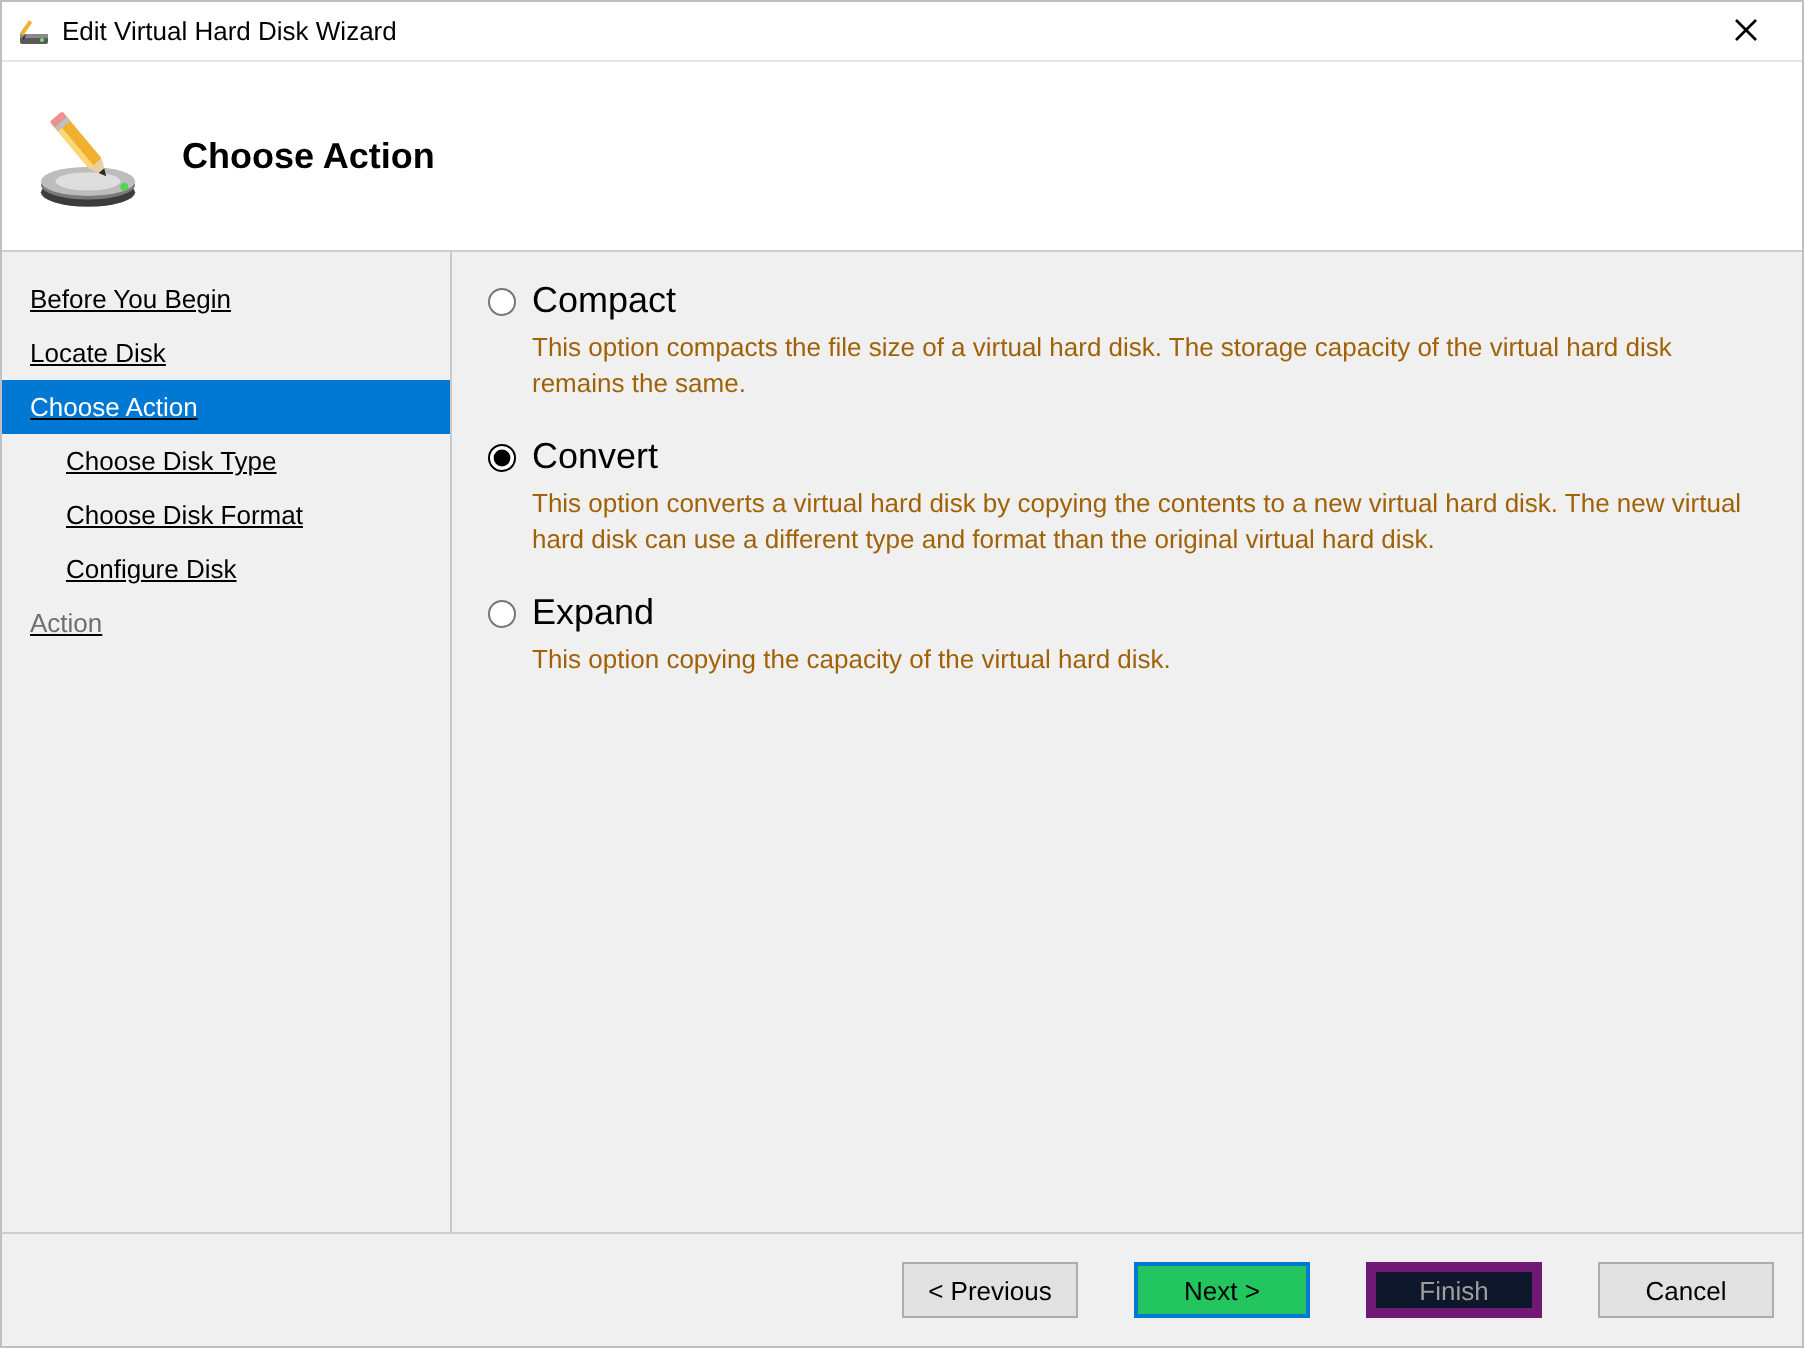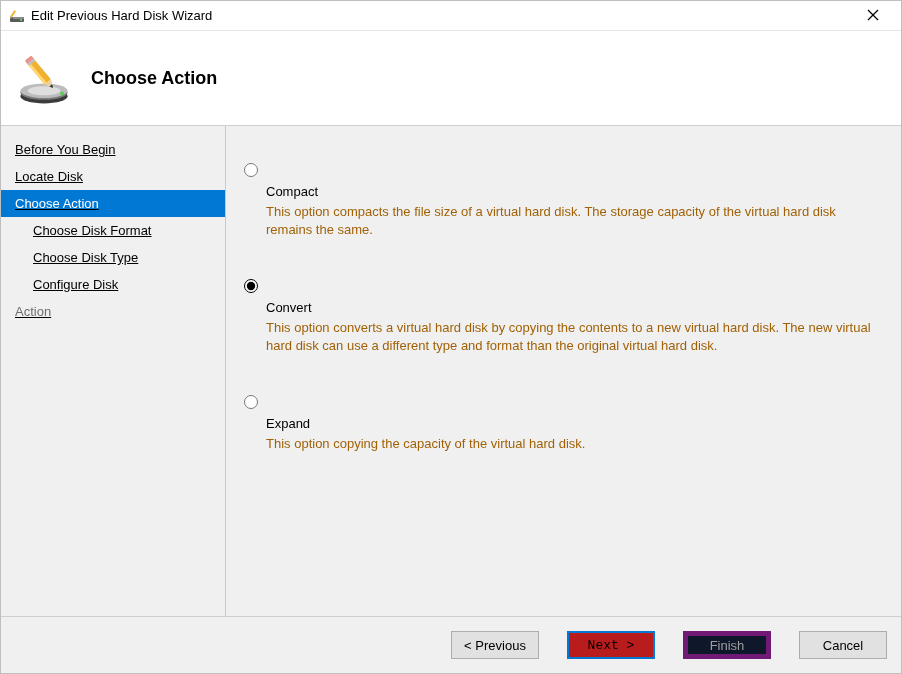--- a/index.html
+++ b/index.html
@@ -117,22 +117,21 @@
       align-items: center;
       margin-bottom: 4px;
     }
     .option-head input[type="radio"] {
       width: 14px;
       height: 14px;
       margin-right: 8px;
       accent-color: #000;
     }
     .option-label {
-      font-size: 13px;
-      margin-top: 44px;
+      font-size: 18px;
     }
     .option-desc {
       margin-left: 22px;
       line-height: 1.35;
       color: #a16207;
     }
     
     .button-bar {
       background: #f0f0f0;
       border-top: 1px solid #cfcfcf;
@@ -145,22 +144,21 @@
       min-width: 88px;
       height: 28px;
       font-size: 13px;
       background: #e1e1e1;
       border: 1px solid #adadad;
       color: #000;
       cursor: pointer;
     }
     .wiz-btn.default {
       border: 2px solid #0078d4;
-      background: #b91c1c;
-      font-family: Liberation Mono, monospace;
+      background: #22c55e;
     }
     .wiz-btn.disabled {
       color: #9e9e9e;
       background: #0f172a;
       border: 5px solid #701a75;
       cursor: default;
     }
   </style>
 </head>
 <body>
@@ -170,21 +168,21 @@
   <div class="titlebar">
     <span class="app-icon">
       <svg viewBox="0 0 16 16" width="16" height="16">
         <rect x="1" y="9" width="14" height="5" rx="1" fill="#5a5a5a"></rect>
         <rect x="1" y="9" width="14" height="2" fill="#8a8a8a"></rect>
         <circle cx="12" cy="12" r="1" fill="#6fe26f"></circle>
         <rect x="3" y="2" width="2" height="8" transform="rotate(35 4 6)" fill="#f0b030"></rect>
         <polygon points="2,11 4,9 3,12" fill="#333"></polygon>
       </svg>
     </span>
-    <span class="title-text">Edit Previous Hard Disk Wizard</span>
+    <span class="title-text">Edit Virtual Hard Disk Wizard</span>
     <span class="close-btn">
       <svg viewBox="0 0 12 12" width="12" height="12">
         <line x1="1" y1="1" x2="11" y2="11" stroke="#000" stroke-width="1.3"></line>
         <line x1="11" y1="1" x2="1" y2="11" stroke="#000" stroke-width="1.3"></line>
       </svg>
     </span>
   </div>
 
   <div class="header-area">
     <span class="large-icon">
@@ -209,22 +207,22 @@
     <div class="page-heading">Choose Action</div>
   </div>
 
   <div class="main-area">
 
     <div class="sidebar" id="sidebar">
 
     <div class="sidebar-item"><span>Before You Begin</span></div>
         <div class="sidebar-item"><span>Locate Disk</span></div>
         <div class="sidebar-item active"><span>Choose Action</span></div>
+        <div class="sidebar-item indent"><span>Choose Disk Type</span></div>
         <div class="sidebar-item indent"><span>Choose Disk Format</span></div>
-        <div class="sidebar-item indent"><span>Choose Disk Type</span></div>
         <div class="sidebar-item indent"><span>Configure Disk</span></div>
         <div class="sidebar-item summary"><span>Action</span></div>
       </div>
 
     <div class="content">
       <div id="options">
 
       <div class="option-block">
             <label class="option-head">
               <input type="radio" name="action" style="">

